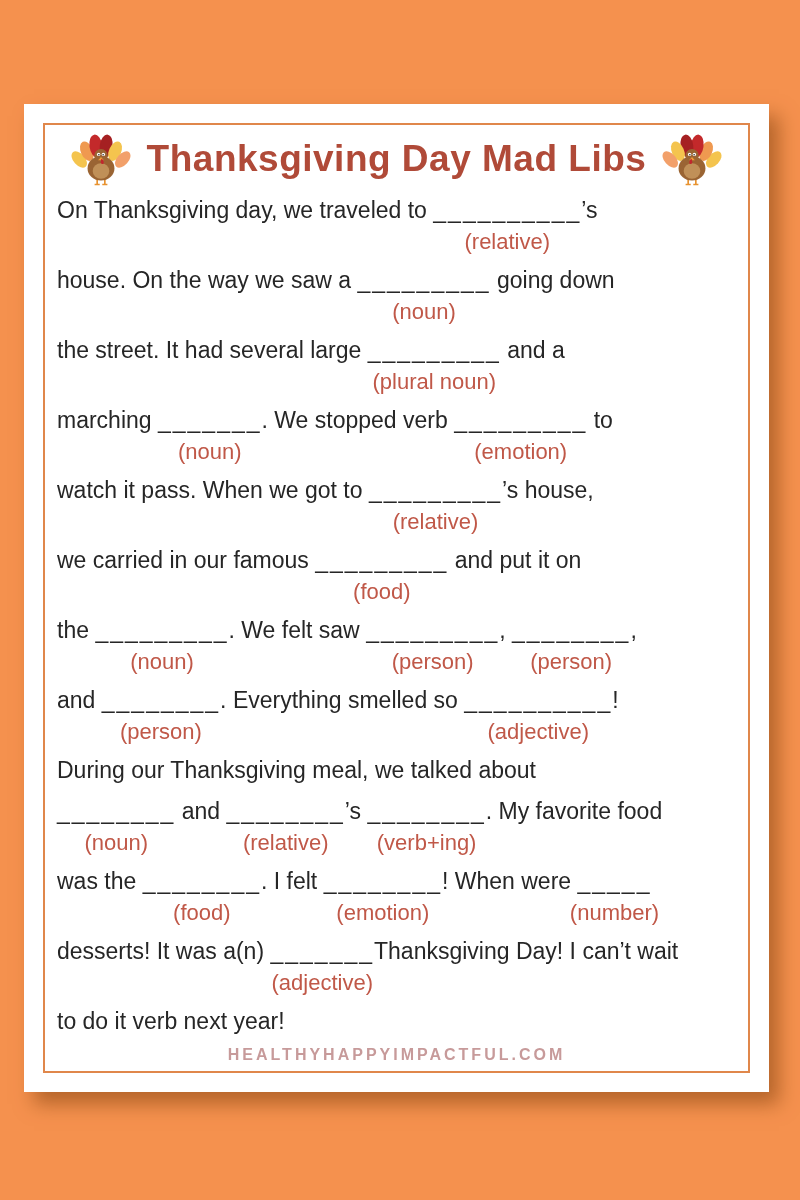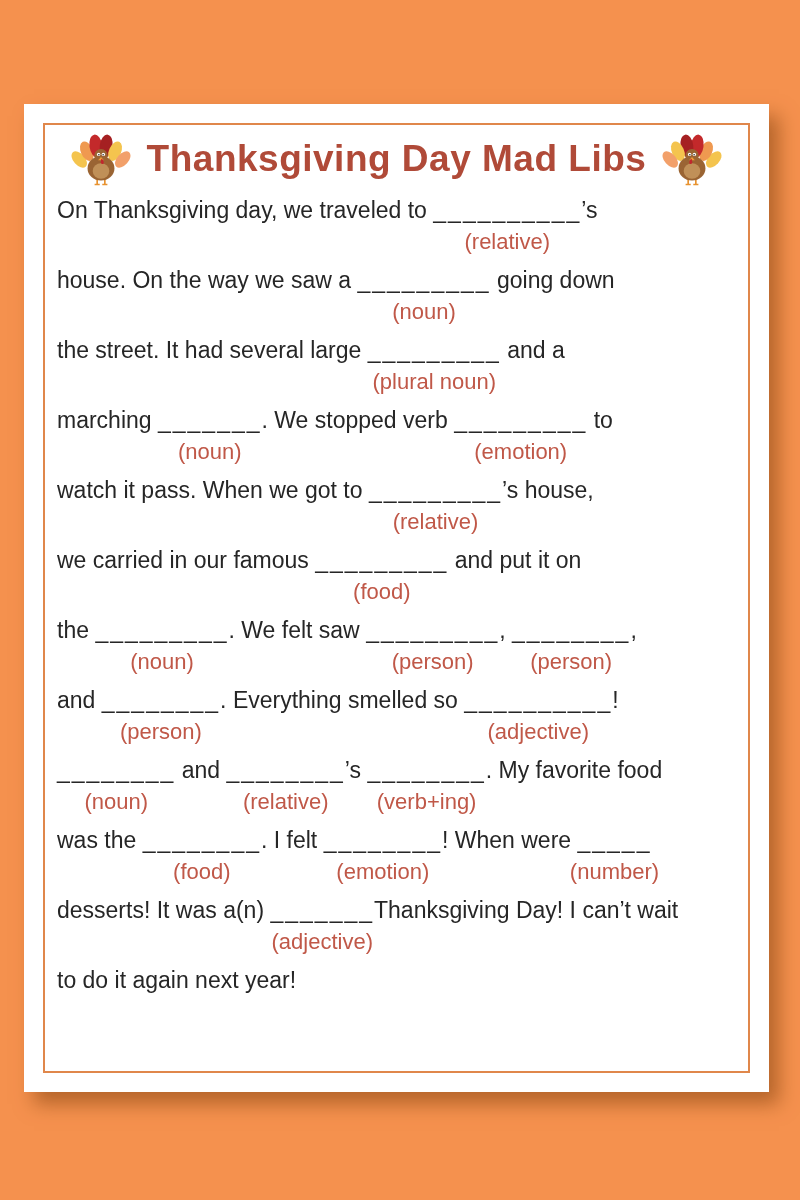--- a/index.html
+++ b/index.html
@@ -99,21 +99,23 @@
 
     <div id="lines">
         <div class="line"><span class="txt">On Thanksgiving day, we traveled to </span><span class="blank">__________<span class="lbl">(relative)</span></span><span class="txt">’s</span></div>
         <div class="line"><span class="txt">house. On the way we saw a </span><span class="blank">_________<span class="lbl">(noun)</span></span><span class="txt"> going down</span></div>
         <div class="line"><span class="txt">the street. It had several large </span><span class="blank">_________<span class="lbl">(plural noun)</span></span><span class="txt"> and a</span></div>
         <div class="line"><span class="txt">marching </span><span class="blank">_______<span class="lbl">(noun)</span></span><span class="txt">. We stopped verb </span><span class="blank">_________<span class="lbl">(emotion)</span></span><span class="txt"> to</span></div>
         <div class="line"><span class="txt">watch it pass. When we got to </span><span class="blank">_________<span class="lbl">(relative)</span></span><span class="txt">’s house,</span></div>
         <div class="line"><span class="txt">we carried in our famous </span><span class="blank">_________<span class="lbl">(food)</span></span><span class="txt"> and put it on</span></div>
         <div class="line"><span class="txt">the </span><span class="blank">_________<span class="lbl">(noun)</span></span><span class="txt">. We felt saw </span><span class="blank">_________<span class="lbl">(person)</span></span><span class="txt">, </span><span class="blank">________<span class="lbl">(person)</span></span><span class="txt">,</span></div>
         <div class="line"><span class="txt">and </span><span class="blank">________<span class="lbl">(person)</span></span><span class="txt">. Everything smelled so </span><span class="blank">__________<span class="lbl">(adjective)</span></span><span class="txt">!</span></div>
+        <div class="line compact"><span class="txt">During our Thanksgiving meal, we talked about</span></div>
         <div class="line"><span class="blank">________<span class="lbl">(noun)</span></span><span class="txt"> and </span><span class="blank">________<span class="lbl">(relative)</span></span><span class="txt">’s </span><span class="blank">________<span class="lbl">(verb+ing)</span></span><span class="txt">. My favorite food</span></div>
         <div class="line"><span class="txt">was the </span><span class="blank">________<span class="lbl">(food)</span></span><span class="txt">. I felt </span><span class="blank">________<span class="lbl">(emotion)</span></span><span class="txt">! When were </span><span class="blank">_____<span class="lbl">(number)</span></span></div>
         <div class="line"><span class="txt">desserts! It was a(n) </span><span class="blank">_______<span class="lbl">(adjective)</span></span><span class="txt">Thanksgiving Day! I can’t wait</span></div>
-        <div class="line short"><span class="txt">to do it again next year!</span></div>
+        <div class="line short"><span class="txt">to do it verb next year!</span></div>
       </div>
 
+    <div class="footer">HEALTHYHAPPYIMPACTFUL.COM</div>
 
   </div>
 </div>
 
 </body></html>

